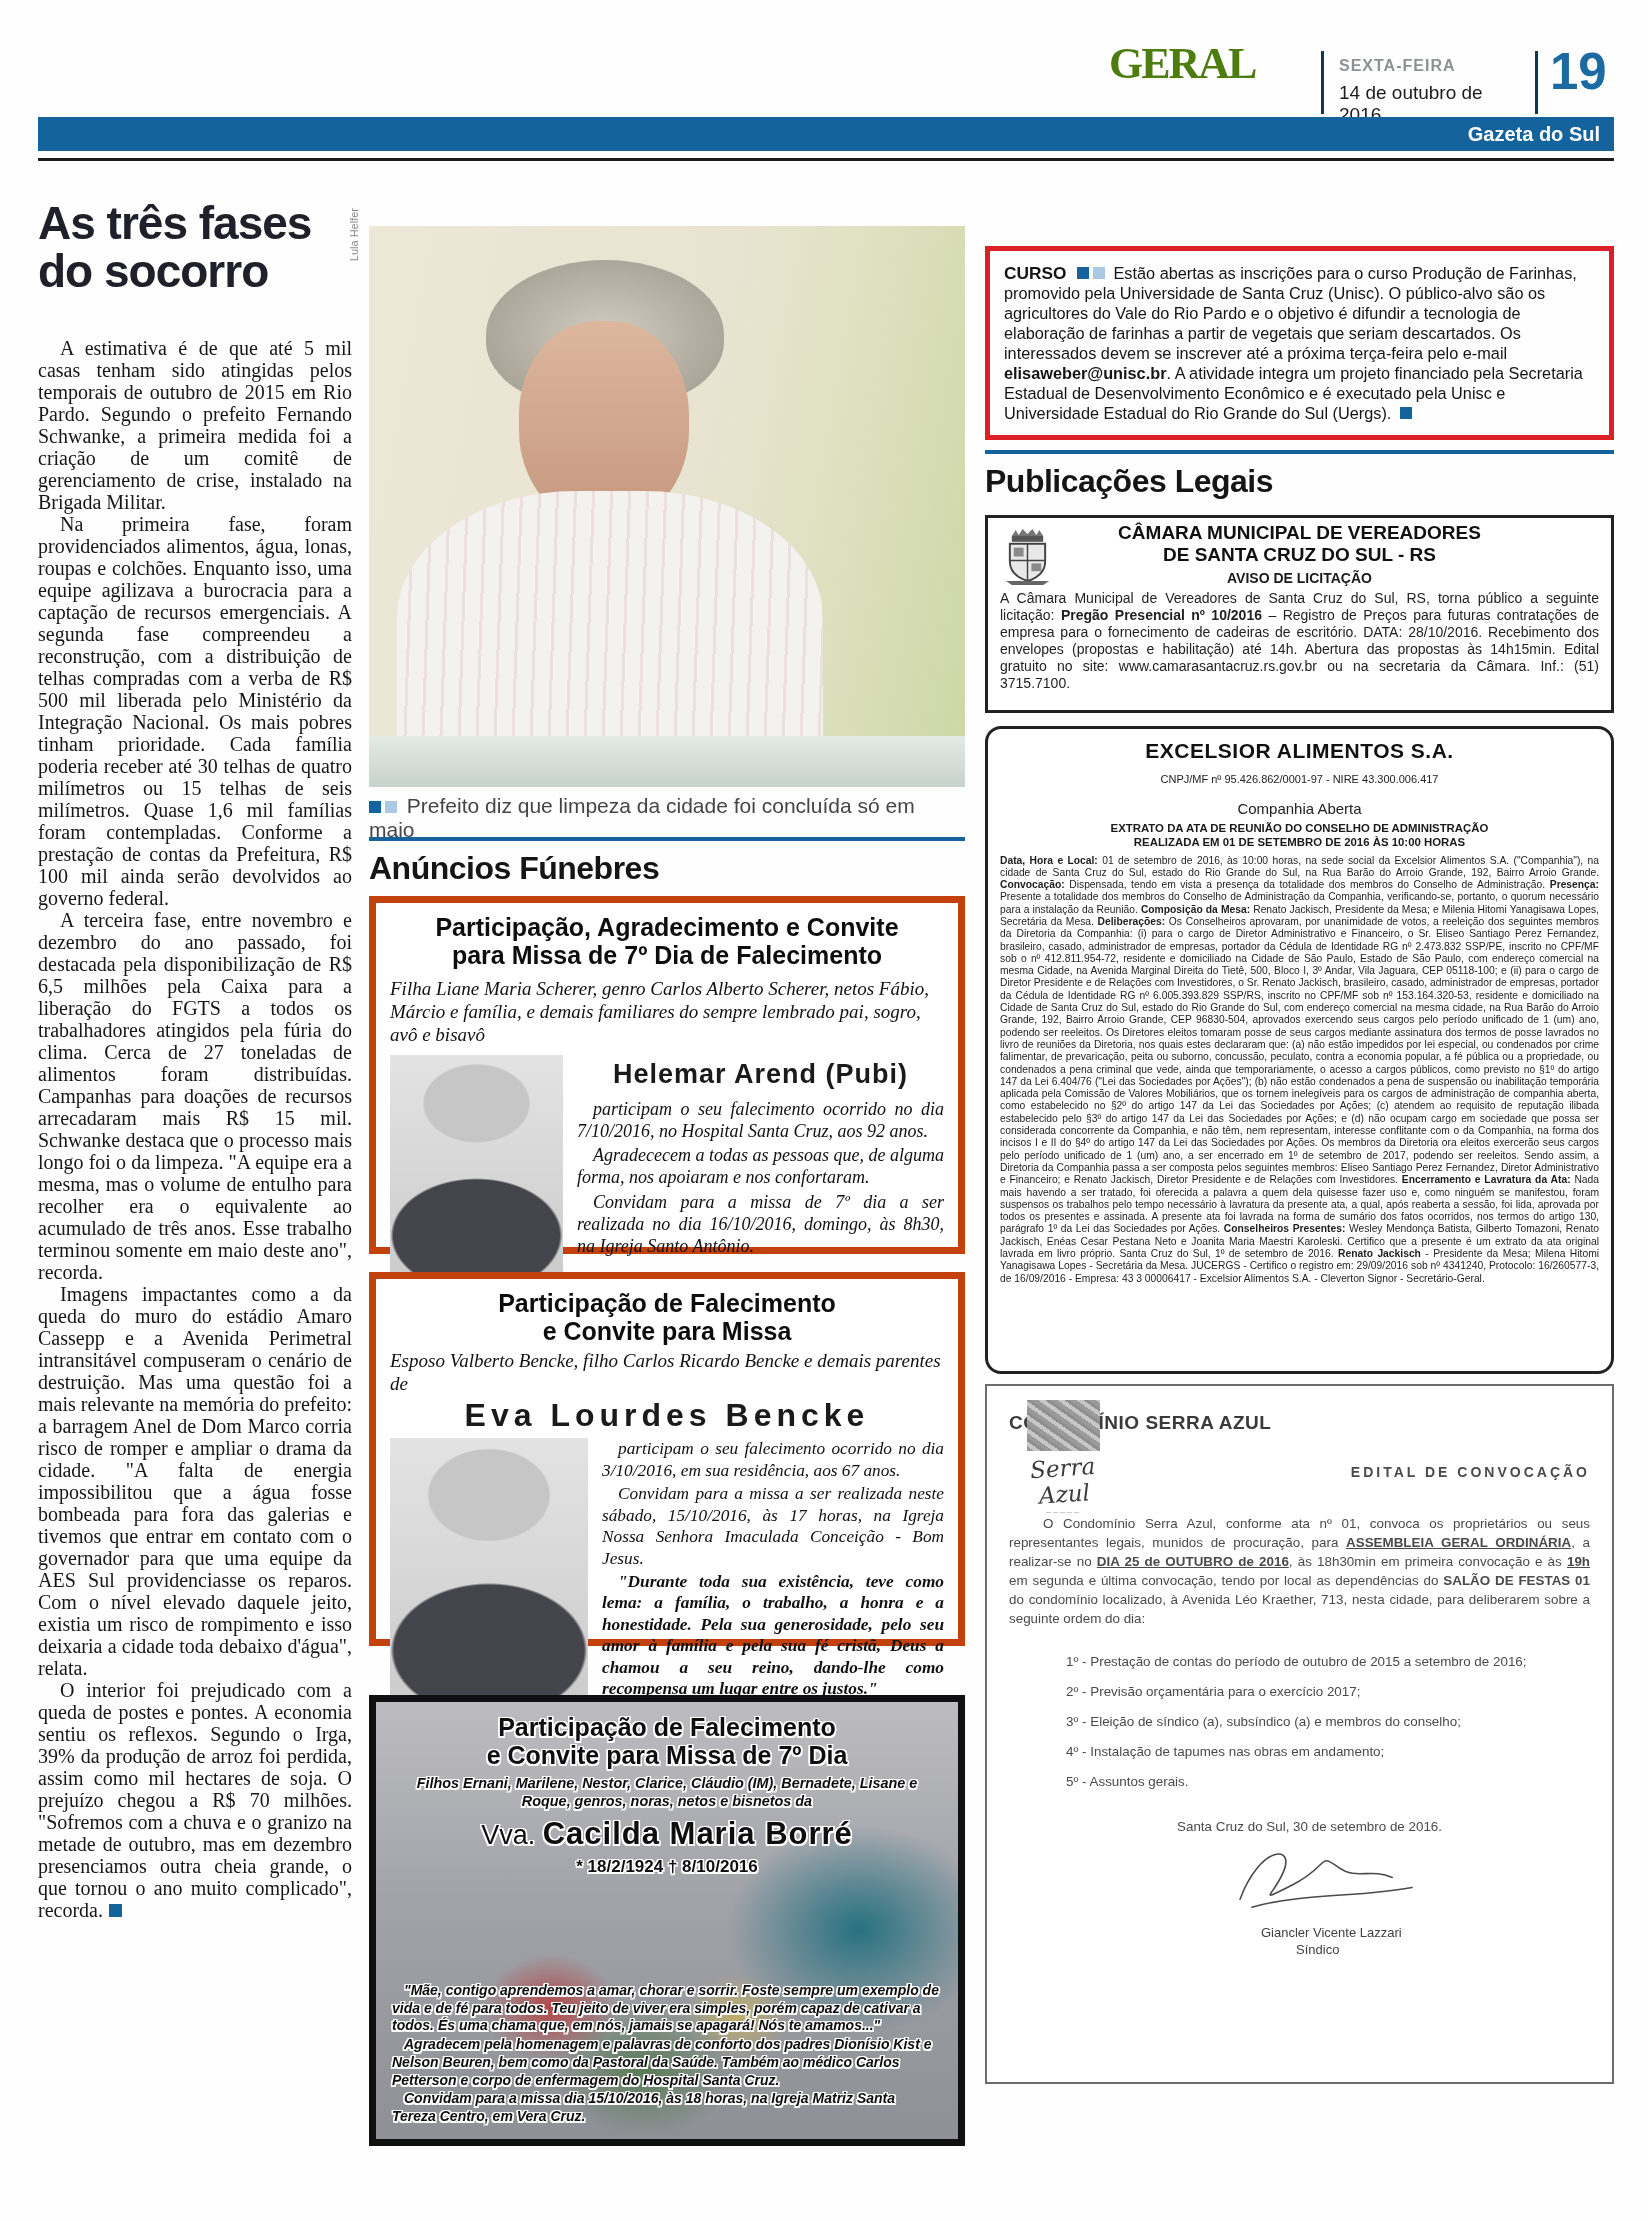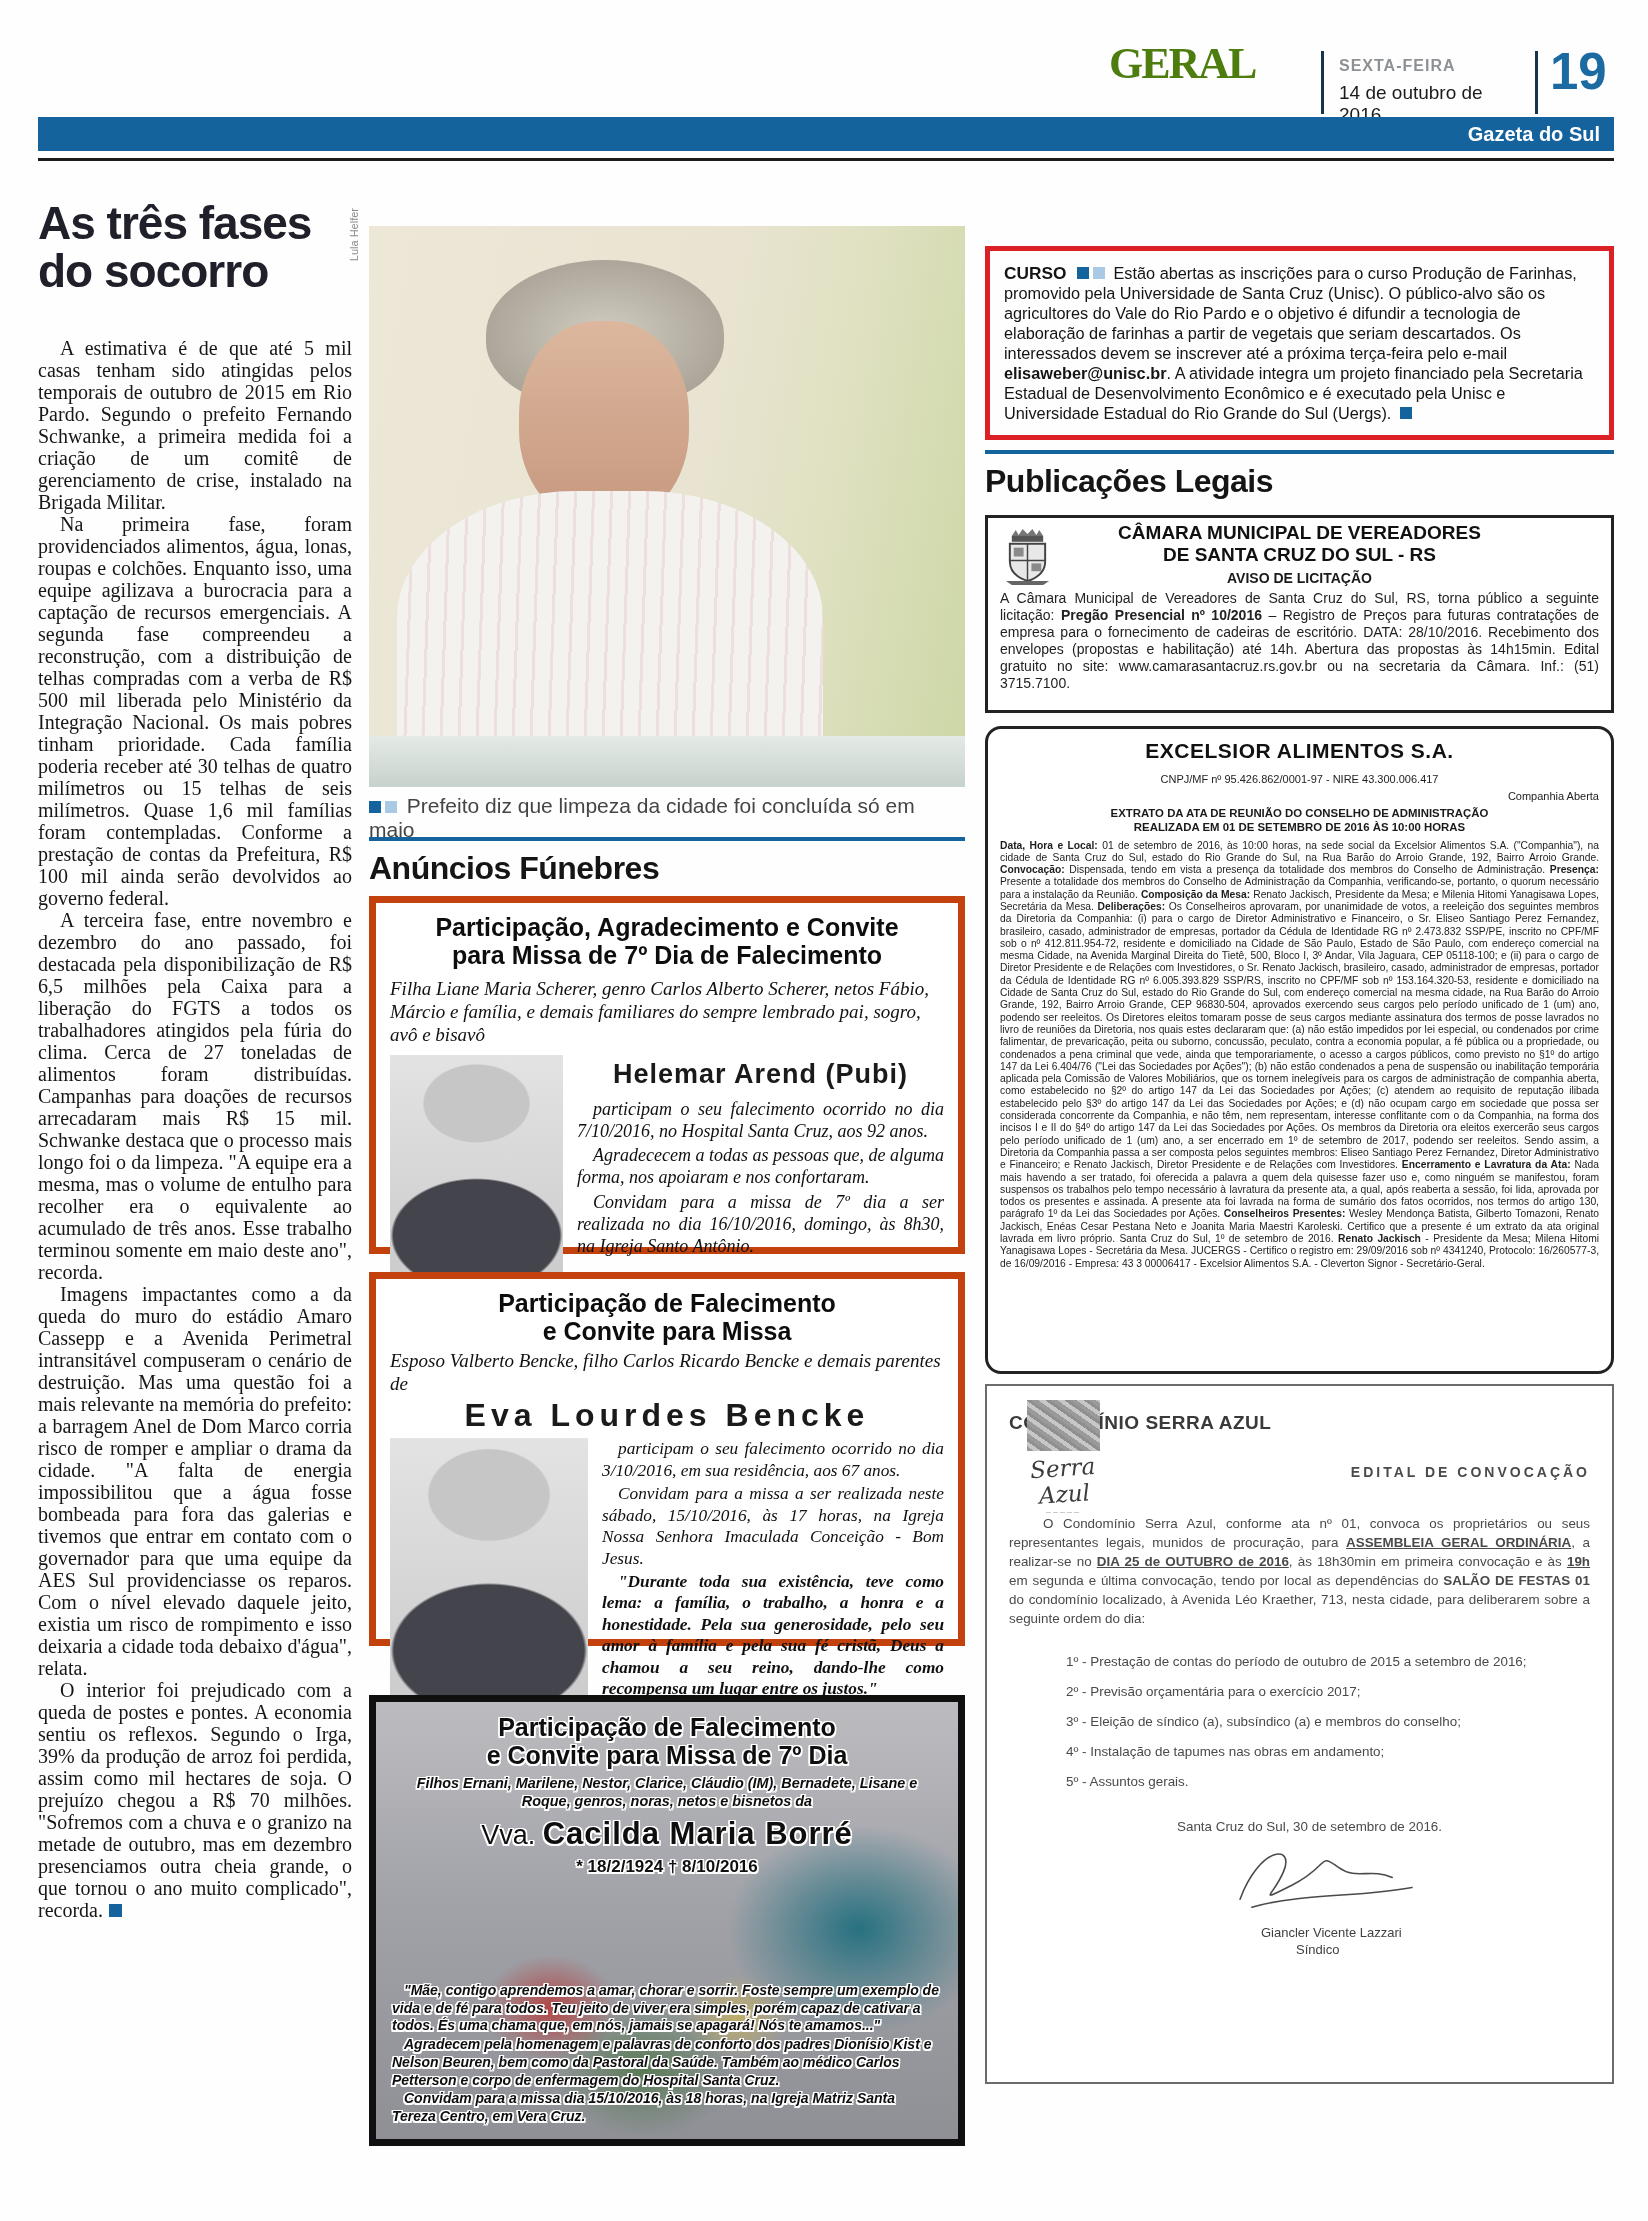--- a/index.html
+++ b/index.html
@@ -101,21 +101,21 @@
           border:3px solid #222;background:#fff;padding:4px 12px;}
   .crest{position:absolute;left:14px;top:10px;}
   .cam-title{text-align:center;font-size:19px;font-weight:bold;line-height:1.15;color:#111;}
   .cam-aviso{text-align:center;font-size:14px;font-weight:bold;margin-top:4px;}
   .cam-body{font-size:14px;line-height:17px;text-align:justify;margin-top:4px;color:#222;}
 
   .excbox{position:absolute;left:985px;top:726px;width:629px;height:648px;box-sizing:border-box;
           border:3px solid #222;border-radius:16px;background:#fff;padding:10px 12px;}
   .exc-name{text-align:center;font-size:21px;font-weight:bold;letter-spacing:0.5px;color:#111;}
   .exc-cnpj{text-align:center;font-size:11px;margin-top:10px;color:#222;}
-  .exc-aberta{text-align:right;font-size:11px;margin-top:5px;color:#222;}
+  .exc-aberta{text-align:center;font-size:15px;margin-top:15px;color:#222;}
   .exc-extrato{text-align:center;font-size:11.4px;font-weight:bold;line-height:1.25;margin-top:4px;}
   .exc-body{font-size:10.3px;line-height:12.3px;text-align:justify;margin-top:5px;color:#1d1d1d;}
 
   .condbox{position:absolute;left:985px;top:1384px;width:629px;height:700px;box-sizing:border-box;
            border:2px solid #6b6b6b;background:#fff;padding:12px 22px;color:#4a4a4a;}
   .serra-logo{position:absolute;left:22px;top:14px;width:109px;text-align:center;}
   .serra-img{width:73px;height:51px;margin:0 auto;
              background:repeating-linear-gradient(35deg,#9a9a9a 0 4px,#c7c7c7 4px 8px,#8f8f8f 8px 11px);}
   .serra-script{font-family:"DejaVu Serif",serif;font-style:italic;font-size:23px;color:#3c3c3c;
                 transform:rotate(-4deg);margin-top:4px;}

